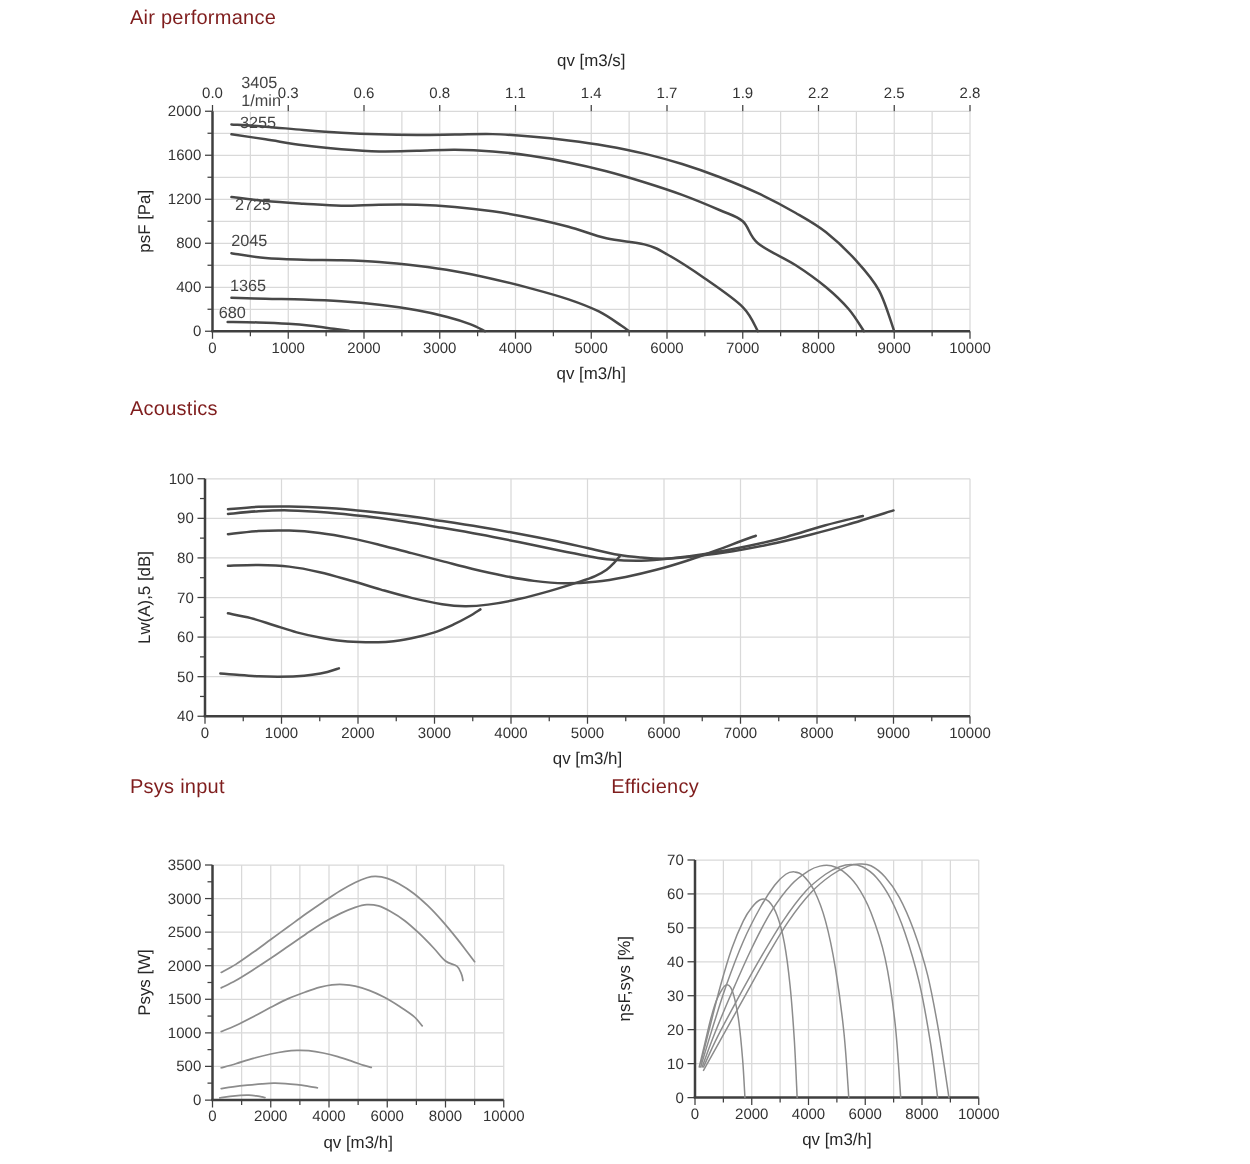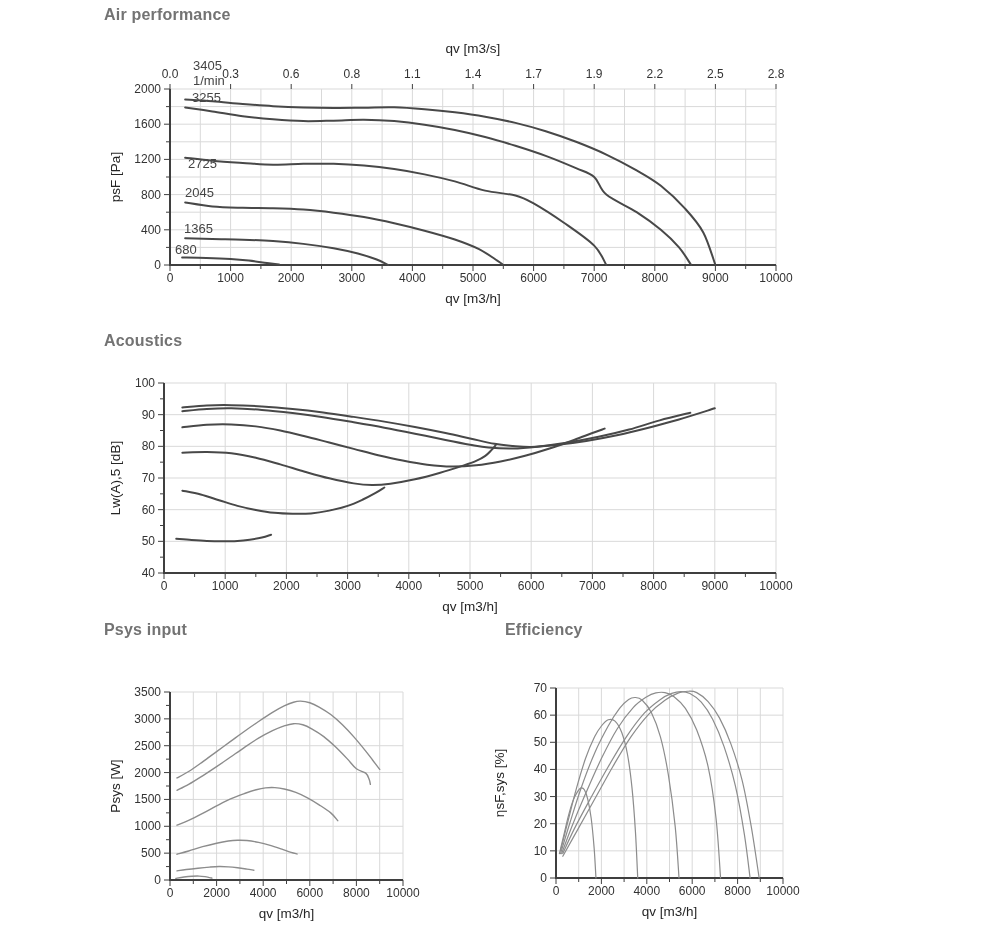--- a/index.html
+++ b/index.html
@@ -1,22 +1,22 @@
 <!DOCTYPE html>
 <html><head>
 <meta charset="utf-8">
 <style>
   html,body{margin:0;padding:0;background:#ffffff;}
   body{font-family:"Liberation Sans",sans-serif;}
   #screen{position:relative;width:1000px;height:931px;background:#ffffff;overflow:hidden;}
-  .chart-title{position:absolute;margin:0;font-size:16px;font-weight:700;color:#737373;letter-spacing:.2px;}
+  .chart-title{position:absolute;margin:0;font-size:16px;font-weight:400;color:#7f1d1d;letter-spacing:.2px;}
   #fig-air  .chart-title{left:104px;top:6px;}
-  #fig-ac   .chart-title{left:104px;top:332px;}
+  #fig-ac   .chart-title{left:104px;top:319px;}
   #fig-pw   .chart-title{left:104px;top:621px;}
-  #fig-ef   .chart-title{left:489px;top:621px;margin-left:16px;}
+  #fig-ef   .chart-title{left:489px;top:621px;}
   svg.plot{position:absolute;overflow:visible;}
   svg text{font-family:"Liberation Sans",sans-serif;}
 </style>
 </head>
 <body>
 
 <div id="screen">
   <figure id="fig-air" style="margin:0">
     <h2 class="chart-title">Air performance</h2>
     <svg class="plot" width="700" height="285" style="left: 100px; top: 28px;">

